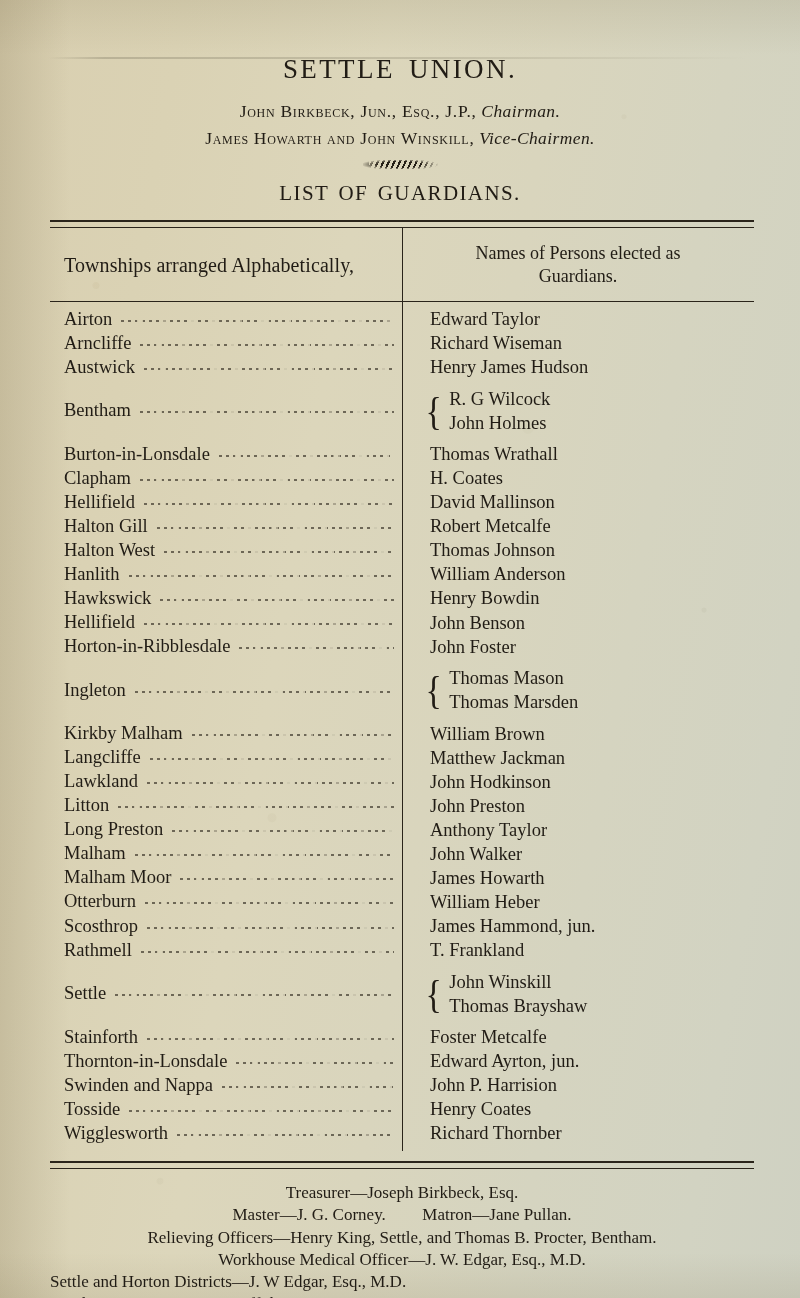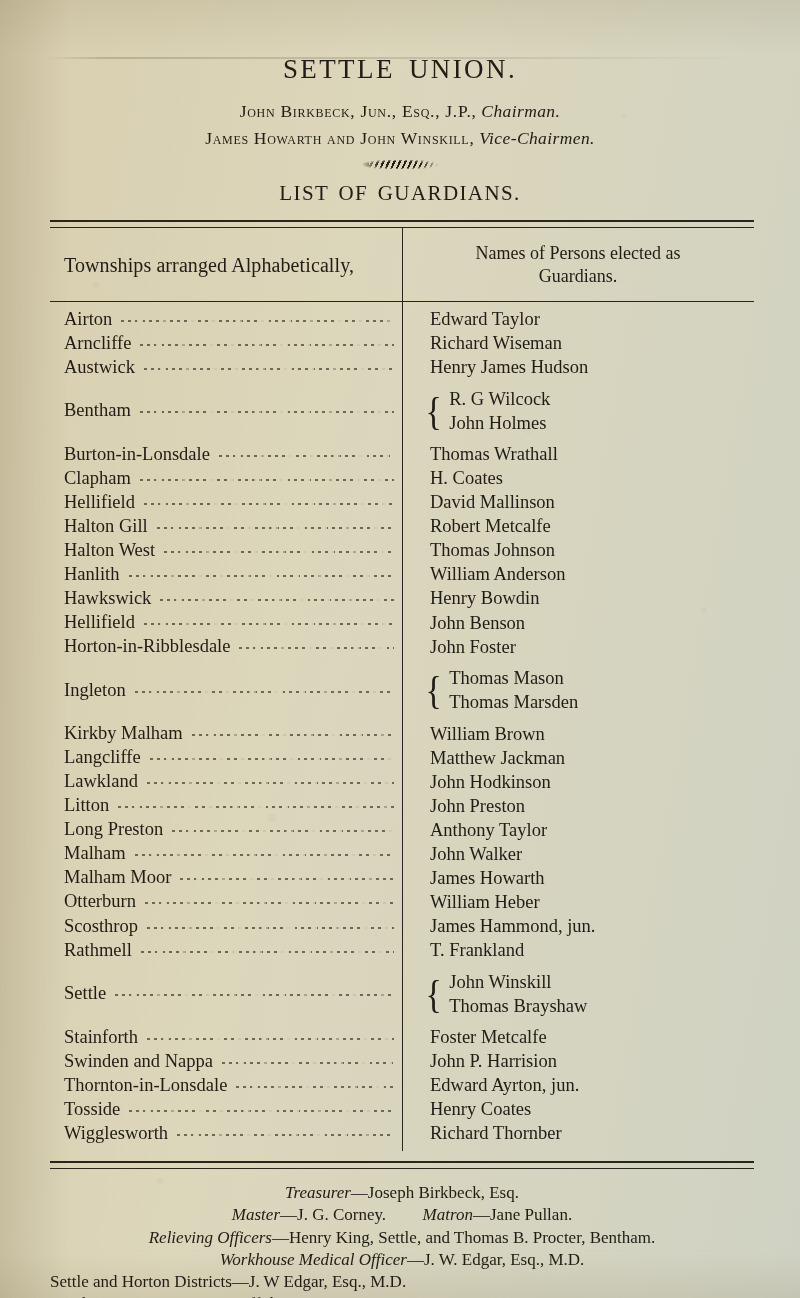--- a/index.html
+++ b/index.html
@@ -235,21 +235,21 @@
   .gap-row { height: 7px; }
 
   
   .footer {
     margin: 13px 46px 0 50px;
     font-size: 17px;
     line-height: 1.30;
   }
   .f-center { text-align: center; }
   .f-left   { text-align: left; }
-  .ital { font-style: italic; }
+  .ital { }
   .mm-gap { display: inline-block; width: 28px; }
 </style>
 </head>
 <body>
 
 <div class="page">
   <div class="grain"></div>
   <div class="vignette"></div>
   <div class="crease"></div>
 
@@ -585,37 +585,37 @@
               <span class="leader"></span>
             </div>
             <div class="cell-names single">
               <div class="names-stack">
                 <div>Foster Metcalfe</div>
               </div>
             </div>
           </div>
           <div class="row">
             <div class="cell-town">
+              <span class="town-name">Thornton-in-Lonsdale</span>
+              <span class="leader"></span>
+            </div>
+            <div class="cell-names single">
+              <div class="names-stack">
+                <div>Edward Ayrton, jun.</div>
+              </div>
+            </div>
+          </div>
+          <div class="row">
+            <div class="cell-town">
               <span class="town-name">Swinden and Nappa</span>
               <span class="leader"></span>
             </div>
             <div class="cell-names single">
               <div class="names-stack">
                 <div>John P. Harrision</div>
-              </div>
-            </div>
-          </div>
-          <div class="row">
-            <div class="cell-town">
-              <span class="town-name">Thornton-in-Lonsdale</span>
-              <span class="leader"></span>
-            </div>
-            <div class="cell-names single">
-              <div class="names-stack">
-                <div>Edward Ayrton, jun.</div>
               </div>
             </div>
           </div>
           <div class="row">
             <div class="cell-town">
               <span class="town-name">Tosside</span>
               <span class="leader"></span>
             </div>
             <div class="cell-names single">
               <div class="names-stack">

